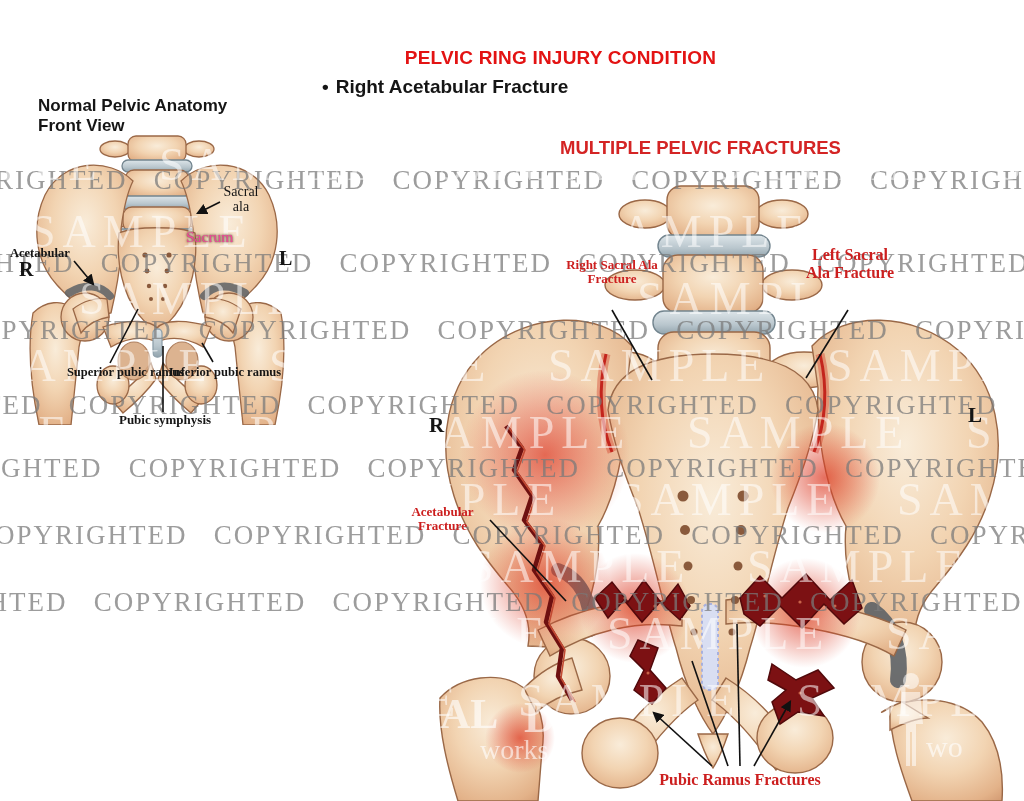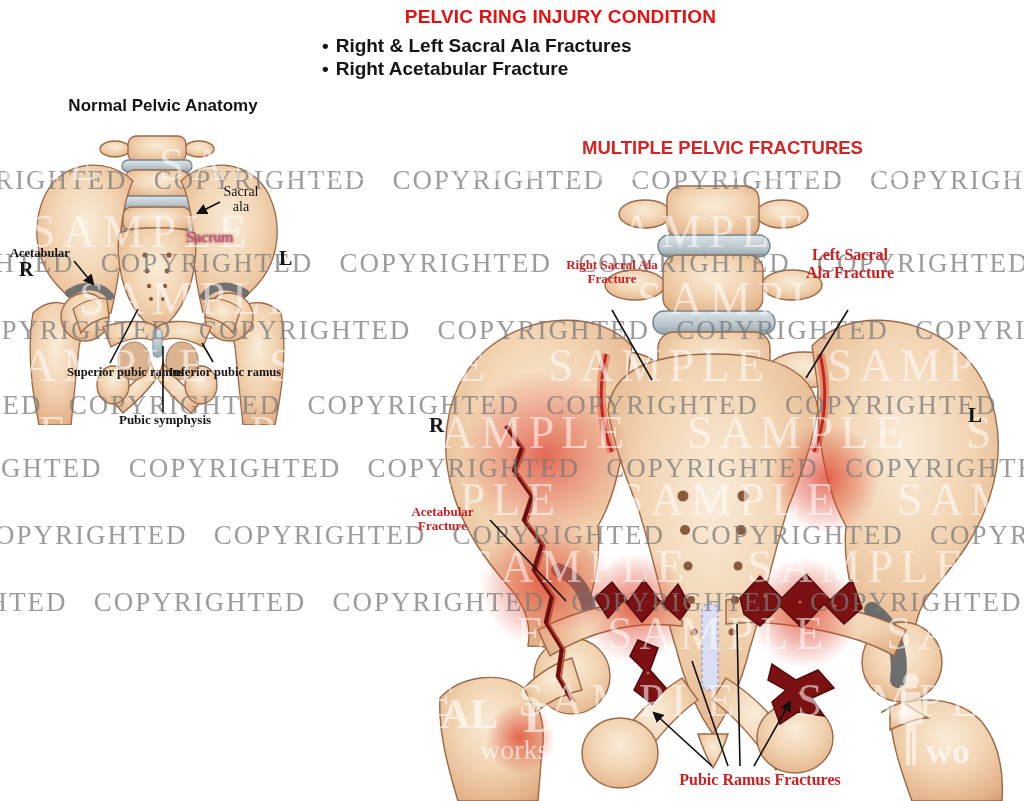--- a/index.html
+++ b/index.html
@@ -1,26 +1,26 @@
 <!DOCTYPE html>
 <html style="--title_red: #e31313; --heading_red: #d42424; --label_red: #cc1f1f; --text_black: #151515; --watermark_gray: #7a7a7a; --bone_light: #f8ead7; --bone_mid: #eecaa4; --bone_shadow: #d89c74; --bone_outline: #9a6847; --disc_blue: #c4cfd6; --fracture_dark_red: #7c1113; --inflammation_red: #e04a32; --cartilage_gray: #5d6266;"><head>
 <meta charset="utf-8">
 <style>
   html,body{margin:0;padding:0;background:#ffffff;}
   body{width:1024px;height:801px;overflow:hidden;font-family:"Liberation Sans",sans-serif;}
   #stage{position:relative;width:1024px;height:801px;background:#fff;overflow:hidden;}
 
   
   #header{position:absolute;left:298px;top:6px;width:525px;z-index:5;}
-  #main-title{text-align:center;font-size:19px;font-weight:bold;color:var(--title_red,#e31313);letter-spacing:.2px;}
+  #main-title{text-align:center;font-size:19px;font-weight:bold;color:var(--title_red,#e31313);letter-spacing:.2px;margin-top:41px;}
   #bullet-list{list-style:none;margin:6px 0 0 0;padding:0 0 0 24px;}
   #bullet-list li{font-size:19px;font-weight:bold;color:var(--text_black,#151515);line-height:23px;white-space:nowrap;}
   #bullet-list .dot{margin-right:7px;}
 
-  .panel-title{position:absolute;z-index:5;text-align:center;font-weight:bold;line-height:20px;}
+  .panel-title{position:absolute;z-index:5;text-align:left;font-weight:bold;line-height:20px;}
   #normal-title{left:38px;top:96px;width:250px;font-size:17px;color:var(--text_black,#151515);}
   #injury-title{left:560px;top:137px;width:325px;font-size:18.5px;color:var(--heading_red,#d42424);line-height:21px;}
 
   
   .art{position:absolute;z-index:1;}
   #normal-pelvis-svg{left:5px;top:133px;}
   #injury-pelvis-svg{left:420px;top:178px;}
 
   
   #watermark-layer{position:absolute;inset:0;z-index:2;pointer-events:none;overflow:hidden;}
@@ -45,37 +45,37 @@
   #marker-r-normal{left:19px;top:258px;font-size:20px;}
   #marker-l-normal{left:279px;top:247px;font-size:20px;}
   #label-superior-pubic-ramus{left:63px;top:366px;width:125px;font-size:12.5px;}
   #label-inferior-pubic-ramus{left:166px;top:366px;width:118px;font-size:12.5px;}
   #label-pubic-symphysis{left:105px;top:413px;width:120px;font-size:13px;white-space:nowrap;}
   #label-right-saf{left:558px;top:246px;width:108px;font-size:13px;margin-top:12px;}
   #label-left-saf{left:800px;top:246px;width:100px;font-size:16px;}
   #marker-r-injury{left:429px;top:414px;font-size:21px;}
   #marker-l-injury{left:968px;top:404px;font-size:21px;}
   #label-acetabular-fracture{left:394px;top:505px;width:97px;font-size:13px;}
-  #label-pubic-ramus-fractures{left:645px;top:771px;width:190px;font-size:16px;white-space:nowrap;margin-left:20px;}
+  #label-pubic-ramus-fractures{left:645px;top:771px;width:190px;font-size:16px;white-space:nowrap;}
 </style>
 </head>
 <body>
 
 <div id="stage">
 
   <div id="header">
     <div id="main-title">PELVIC RING INJURY CONDITION</div>
     <ul id="bullet-list">
-      <li><span class="dot">•</span><span>Right &amp; Left Sacral Ala Fractures</span></li>
       <li><span class="dot">•</span><span>Right Acetabular Fracture</span></li>
     </ul>
   </div>
 
   <div id="normal-title" class="panel-title">
     <div>Normal Pelvic Anatomy</div>
+    <div>Front View</div>
   </div>
   <div id="injury-title" class="panel-title">
     <div>MULTIPLE PELVIC FRACTURES</div>
   </div>
 
   <svg id="normal-pelvis-svg" class="art" width="310" height="292" viewBox="0 0 310 292">
     <defs>
       <radialGradient id="nBone" cx="50%" cy="38%" r="75%">
         <stop offset="0%" stop-color="#f9ecd9"></stop>
           <stop offset="45%" stop-color="#f2d4b2"></stop>
@@ -275,21 +275,21 @@
 
   <div class="wm-logo" style="left:440px;top:690px;font-size:42px;">AL</div>
   <div class="wm-logo" style="left:524px;top:692px;font-size:44px;">D</div>
   <div class="wm-logo" style="left:448px;top:734px;font-size:28px;font-weight:normal;margin-left:32px;">works</div>
   <svg class="wm-logo" style="left:894px;top:672px;" width="34" height="98" viewBox="0 0 34 98">
     <g fill="rgba(255,255,255,0.55)">
       <circle cx="17" cy="9" r="8"></circle>
       <path d="M 8,20 L 26,20 L 29,52 L 22,52 L 22,94 L 18,94 L 18,60 L 16,60 L 16,94 L 12,94 L 12,52 L 5,52 Z"></path>
     </g>
   </svg>
-  <div class="wm-logo" style="left:926px;top:730px;font-size:36px;font-weight:bold;">wo</div>
+  <div class="wm-logo" style="left:926px;top:730px;font-size:30px;font-weight:normal;">wo</div>
 
   <svg id="leader-lines" width="1024" height="801" viewBox="0 0 1024 801">
     <defs>
       <marker id="ah" viewBox="0 0 10 10" refX="8" refY="5" markerWidth="7" markerHeight="7" orient="auto-start-reverse">
         <path d="M 0 0 L 10 5 L 0 10 z" fill="#111"></path>
       </marker>
     </defs>
     <g stroke="#111" stroke-width="1.6" fill="none">
       <line x1="220" y1="202" x2="198" y2="213" marker-end="url(#ah)"></line>
       <line x1="74" y1="261" x2="93" y2="284" marker-end="url(#ah)"></line>

